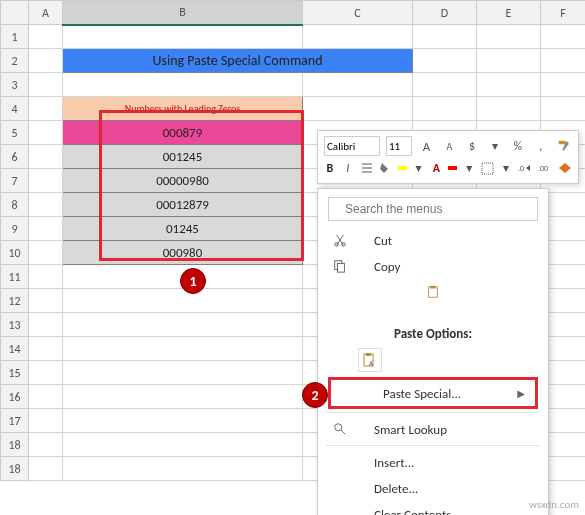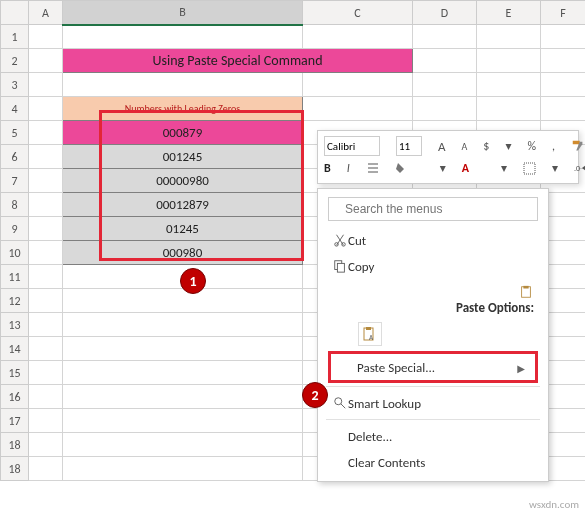--- a/index.html
+++ b/index.html
@@ -37,21 +37,21 @@
     text-align: center;
   }
   .col-A { width: 34px; }
   .col-B { width: 240px; }
   .col-C { width: 110px; }
   .col-D { width: 64px; }
   .col-E { width: 64px; }
   .col-F { width: 45px; }
 
   .title-cell {
-    background: #ec4899;
+    background: #3b82f6;
     font-weight: bold;
     font-size: 14px;
     color: #222;
     border: 1px solid #7f7f7f !important;
   }
   .header-cell {
     background: #f8cbad;
     font-weight: bold;
     font-size: 10px;
     color: #b91c1c;
@@ -106,21 +106,21 @@
     height: 54px;
     background: #fff;
     border: 1px solid #ccc;
     box-shadow: 2px 2px 6px rgba(0,0,0,0.15);
     padding: 4px 6px;
     z-index: 20;
   }
   .mini-tb .row1, .mini-tb .row2 {
     display: flex;
     align-items: center;
-    gap: 16px;
+    gap: 6px;
     height: 22px;
   }
   .mini-tb select, .mini-tb input {
     font-family: Calibri, Arial, sans-serif;
     font-size: 11px;
     height: 20px;
     border: 1px solid #ccc;
   }
   .font-name { width: 56px; }
   .font-size { width: 26px; }
@@ -153,22 +153,22 @@
   .ctx-search input {
     width: 100%;
     height: 24px;
     padding: 2px 16px;
     font-size: 12px;
     color: #888;
     border: 1px solid #ccc;
   }
   .ctx-item {
     display: flex;
-    align-items: flex-end;
-    gap: 0;
+    align-items: center;
+    gap: 26px;
     padding: 5px 10px;
     font-size: 13px;
     color: #333;
     cursor: default;
   }
   .ctx-item .ico {
     width: 16px; height: 16px;
     display: inline-flex; align-items: center; justify-content: center;
     font-size: 13px; color: #666;
   }
@@ -513,20 +513,24 @@
       <svg width="14" height="14" viewBox="0 0 16 16">
           <circle cx="6" cy="6" r="4" fill="none" stroke="#555"></circle>
           <path d="M9 9l5 5" stroke="#555"></path>
         </svg>
     </span>
     <span class="lbl">Smart Lookup</span>
   </div>
   <div class="ctx-sep"></div>
   <div class="ctx-item">
     <span class="ico"></span>
+    <span class="lbl">Insert...</span>
+  </div>
+  <div class="ctx-item">
+    <span class="ico"></span>
     <span class="lbl">Delete...</span>
   </div>
   <div class="ctx-item">
     <span class="ico"></span>
     <span class="lbl">Clear Contents</span>
   </div>
 </div>
 
 <div class="watermark">wsxdn.com</div>
 

